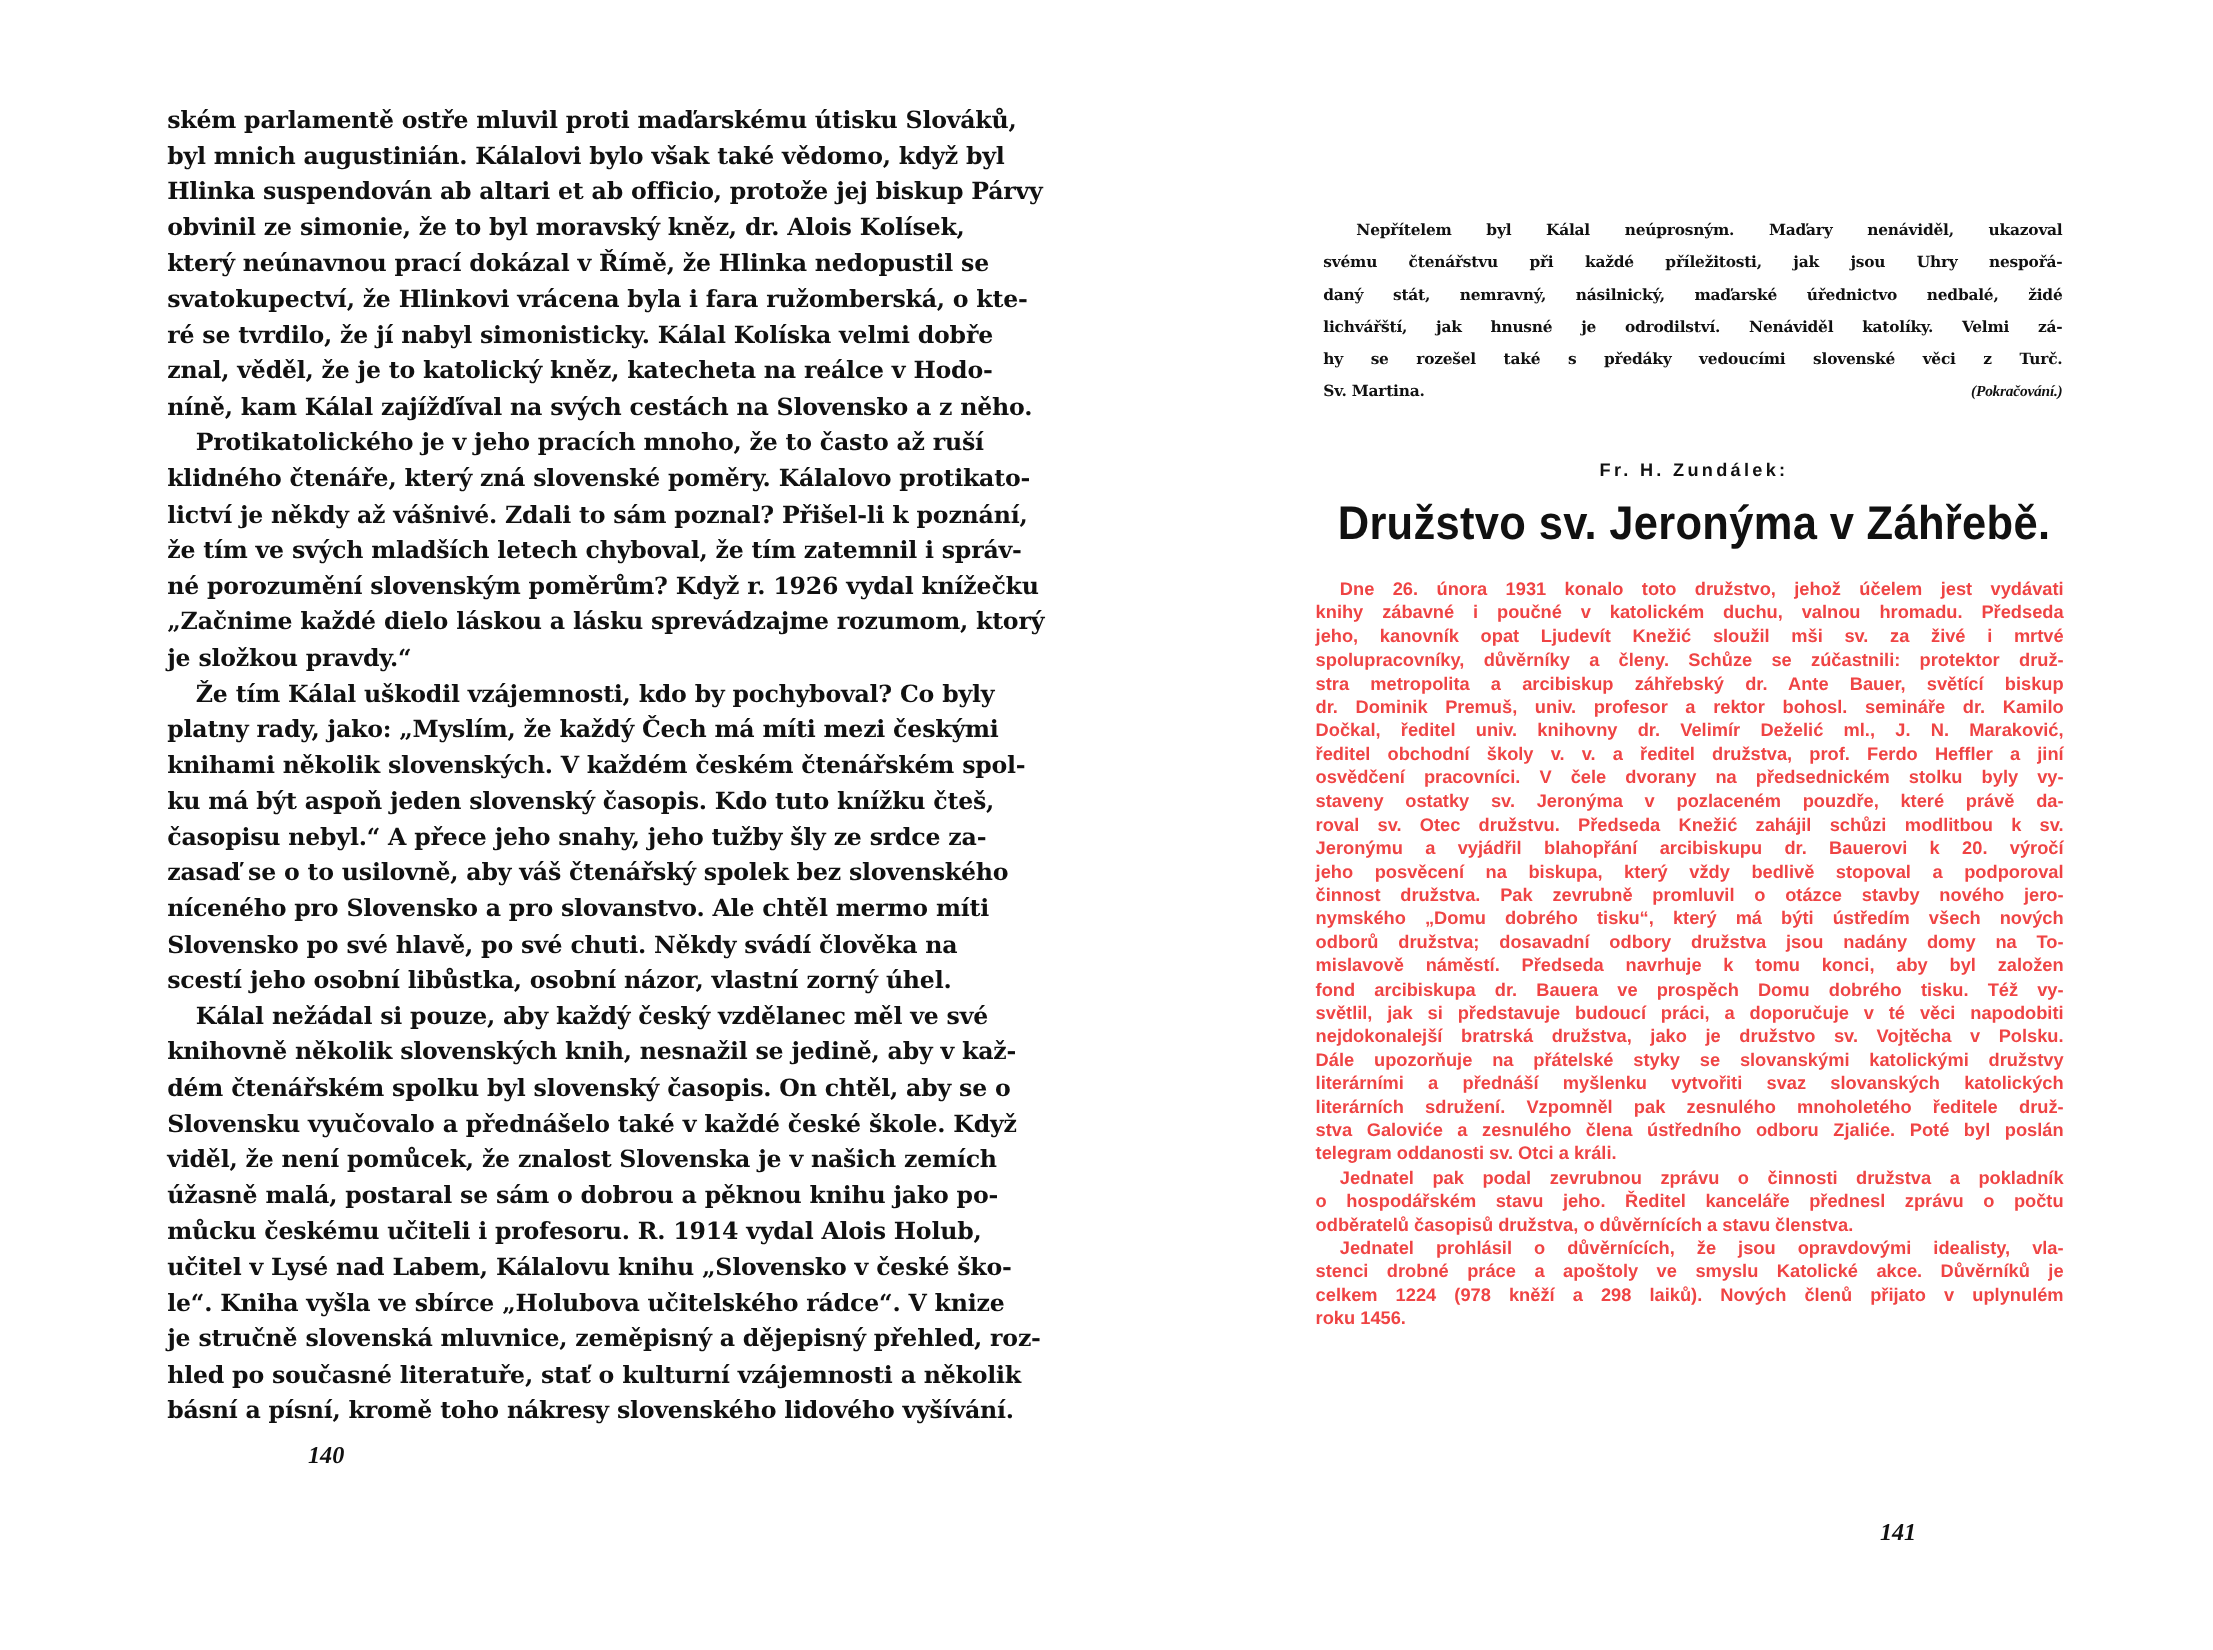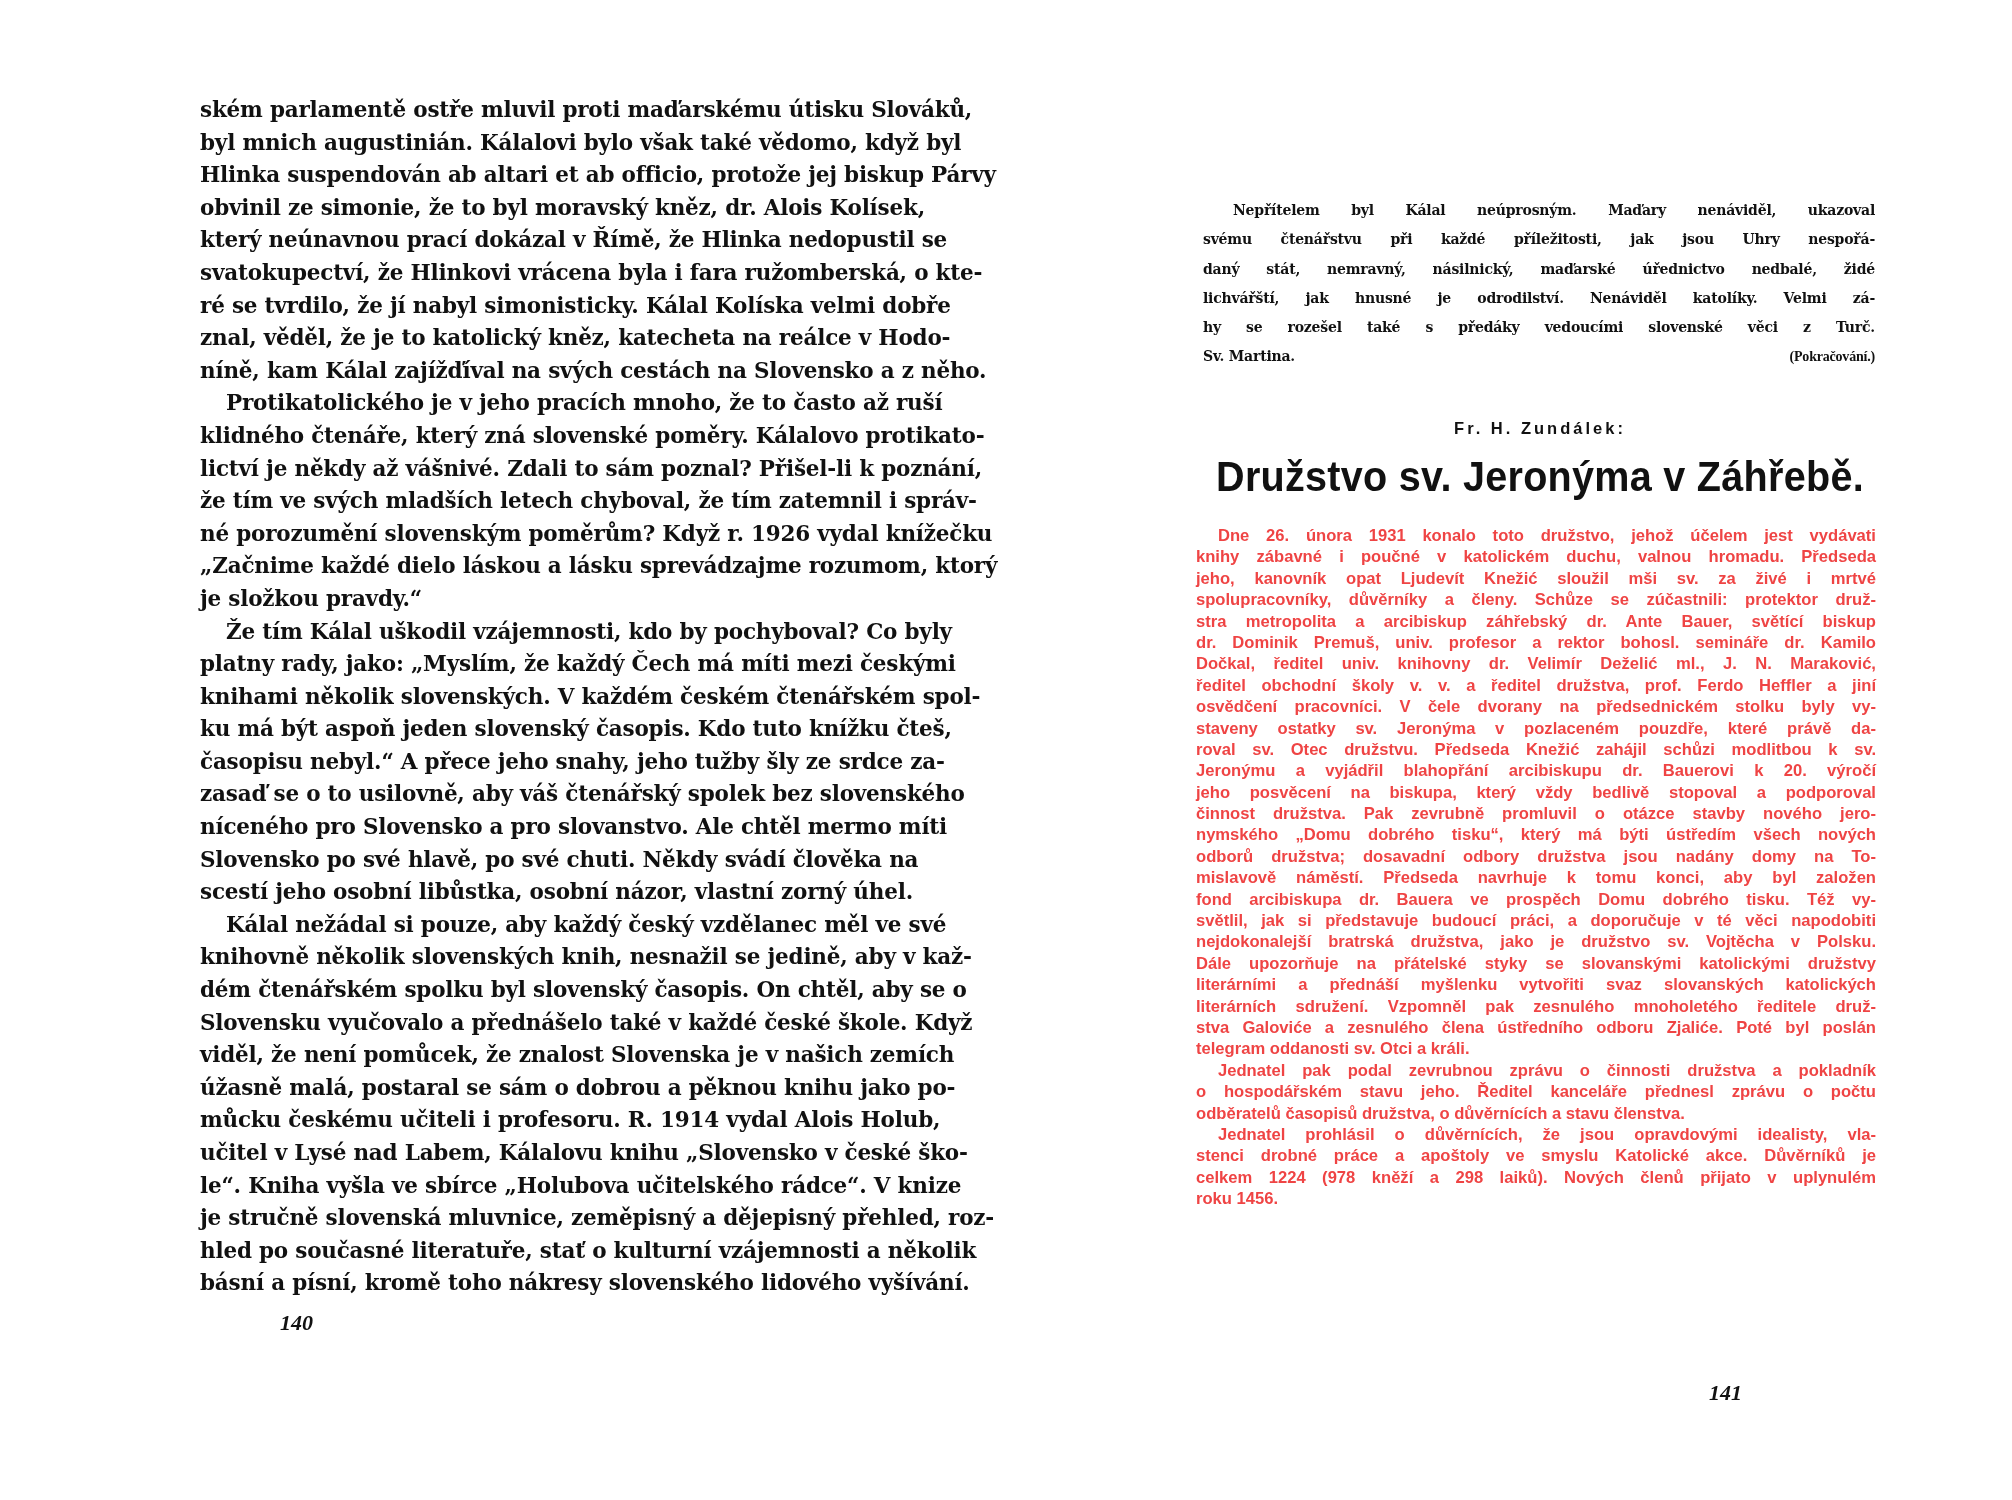--- a/index.html
+++ b/index.html
@@ -25,21 +25,20 @@
     
     .left-body {
       position: absolute;
       left: 152px;
       top: 94px;
       width: 700px;
       font-family: "DejaVu Serif", "Liberation Serif", serif;
       font-size: 21.5px;
       font-weight: bold;
       letter-spacing: -0.2px;
-      margin-left: 48px;
     }
     .line {
       display: block;
       height: 32.6px;
       line-height: 32.6px;
       white-space: nowrap;
       text-align: justify;
       text-align-last: justify;
     }
     .line.last { text-align-last: left; }
@@ -64,20 +63,21 @@
       width: 672px;
       font-family: "DejaVu Serif", "Liberation Serif", serif;
       font-size: 14px;
       font-weight: bold;
       letter-spacing: -0.2px;
     }
     .right-top .line { height: 29.3px; line-height: 29.3px; }
     .right-top .line.indent { padding-left: 30px; }
     .right-top .continued {
       font-family: "Liberation Serif", serif;
+      font-style: italic;
       float: right;
     }
 
     .author {
       position: absolute;
       left: 1180px;
       top: 419px;
       width: 720px;
       text-align: center;
       font-family: "Liberation Sans", "DejaVu Sans", sans-serif;

